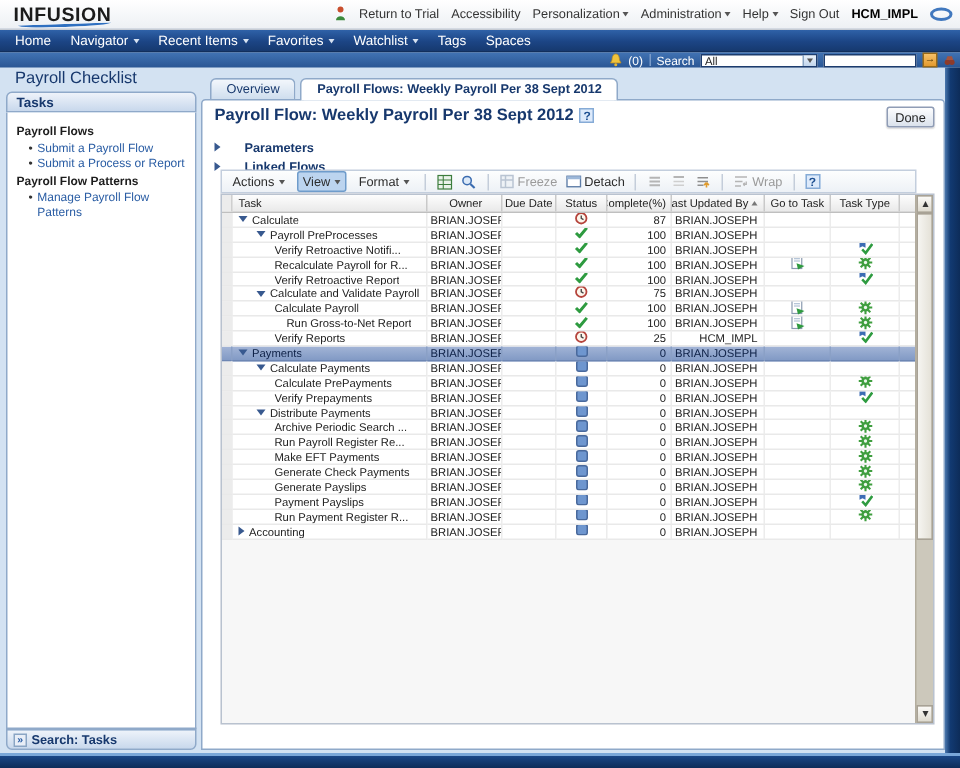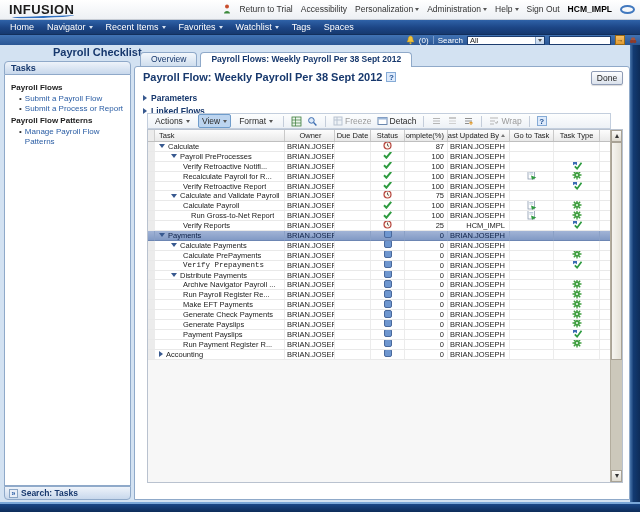--- a/index.html
+++ b/index.html
@@ -42,21 +42,21 @@
   .gobtn { width:10px; height:10px; background:linear-gradient(#f6c067,#e39a2e); border:1px solid #9a6a16;
            color:#4c3000; font-size:7px; font-weight:bold; line-height:8px; text-align:center; cursor:pointer; }
 
   
   .frame-right { position:absolute; right:0; top:45px; width:10px; height:457px;
                  background:linear-gradient(90deg,#4a77ad,#123a72 35%,#0d2c59); }
   .frame-bottom { position:absolute; left:0; bottom:0; width:640px; height:10px;
                   background:linear-gradient(#1a4787,#0d2c59); border-top:2px solid #7aa7d8; }
 
   
-  .side-title { position:absolute; left:10px; top:46px; font-size:11px; font-weight:bold; color:#17386d;margin-left:43px; }
+  .side-title { position:absolute; left:10px; top:46px; font-size:11px; font-weight:normal; color:#17386d; }
   .tasks-head { position:absolute; left:4px; top:61px; width:127px; height:14px;
                 background:linear-gradient(#eef3fa,#c8d8ec); border:1px solid #8fa9c9; border-radius:4px 4px 0 0;
                 font-size:9px; font-weight:bold; color:#17386d; line-height:13px; padding-left:6px; }
   .tasks-body { position:absolute; left:4px; top:75px; width:127px; height:411px;
                 background:#fff; border:1px solid #8fa9c9; border-top:none; padding:5px 4px 0 6px;
                 font-size:8px; overflow:hidden; }
   .tgroup-h { font-weight:bold; color:#1d1d1d; margin:3px 0 2px 0; }
   .tlink { display:flex; gap:3px; color:#2a5da4; line-height:9.5px; padding-left:8px; cursor:pointer; }
   .tlink .blt { color:#333; }
   .side-foot { position:absolute; left:4px; top:486px; width:127px; height:14px;
@@ -76,21 +76,21 @@
            background:#fff; border:1px solid #8fa9c9; border-radius:3px 3px 0 0; z-index:2; }
   .ptitle { position:absolute; left:8px; top:4px; font-size:11px; font-weight:bold; color:#17386d;
             display:flex; align-items:center; gap:4px; }
   .helpbox { display:inline-block; width:10px; height:10px; background:#ddeafb; border:1px solid #86abd6;
              color:#1d4f91; font-size:8px; font-weight:bold; line-height:9px; text-align:center; cursor:pointer; }
   .donebtn { position:absolute; right:6px; top:4px; width:32px; height:14px;
              background:linear-gradient(#fdfdfe,#dbe2ec); border:1px solid #8f9cb5; border-radius:2px;
              font-size:8.5px; color:#222; text-align:center; line-height:12px; cursor:pointer;
              box-shadow:0 1px 1px rgba(0,0,0,.15); }
   .sections { position:absolute; left:8px; top:24px; }
-  .section { display:flex; align-items:center; gap:4px; height:13px; font-size:8.5px; font-weight:bold;
+  .section { display:flex; align-items:center; gap:16px; height:13px; font-size:8.5px; font-weight:bold;
              color:#17386d; cursor:pointer; }
 
   
   .toolbar { position:absolute; left:12px; top:46px; width:464px; height:16px;
              background:linear-gradient(#fdfefe,#edf1f6); border:1px solid #c3cedd;
              display:flex; align-items:center; gap:5px; padding:0 4px; font-size:8.5px; color:#2b2b2b;
              white-space:nowrap; }
   .menu { display:inline-flex; align-items:center; gap:3px; cursor:pointer; padding:1px 3px; }
   .menu.hl { background:#bcd4ef; border:1px solid #6f9ccb; border-radius:2px; }
   .tbtn { display:inline-flex; align-items:center; gap:2px; cursor:pointer; }
@@ -674,21 +674,21 @@
                     <path d="M5 0.5 V9.5 M0.5 5 H9.5 M1.8 1.8 L8.2 8.2 M8.2 1.8 L1.8 8.2"></path>
                   </g>
                   <circle cx="5" cy="5" r="2.7" fill="#3f9e3f"></circle>
                   <circle cx="5" cy="5" r="1.1" fill="#eef7ee"></circle>
                 </svg></span>
             </div>
             <div class="cell cf"></div>
           </div>
           <div class="trow">
             <div class="gut cell"></div>
-            <div class="cell c0" style="padding-left: 28px; font-family: Liberation Mono, monospace;">
+            <div class="cell c0" style="padding-left: 28px;">
               <span class="ttext">Verify Prepayments</span>
             </div>
             <div class="cell c1">BRIAN.JOSEPH</div>
             <div class="cell c2"></div>
             <div class="cell c3">
               <span><svg width="8" height="8" viewBox="0 0 8 8">
                   <rect x="0.5" y="0.5" width="7" height="7" rx="1.5" fill="#6e96cf" stroke="#49699c"></rect>
                 </svg></span>
             </div>
             <div class="cell c4">0</div>
@@ -717,21 +717,21 @@
             </div>
             <div class="cell c4">0</div>
             <div class="cell c5">BRIAN.JOSEPH</div>
             <div class="cell c6"></div>
             <div class="cell c7"></div>
             <div class="cell cf"></div>
           </div>
           <div class="trow">
             <div class="gut cell"></div>
             <div class="cell c0" style="padding-left: 28px;">
-              <span class="ttext">Archive Navigator Payroll ...</span>
+              <span class="ttext">Archive Periodic Search ...</span>
             </div>
             <div class="cell c1">BRIAN.JOSEPH</div>
             <div class="cell c2"></div>
             <div class="cell c3">
               <span><svg width="8" height="8" viewBox="0 0 8 8">
                   <rect x="0.5" y="0.5" width="7" height="7" rx="1.5" fill="#6e96cf" stroke="#49699c"></rect>
                 </svg></span>
             </div>
             <div class="cell c4">0</div>
             <div class="cell c5">BRIAN.JOSEPH</div>

